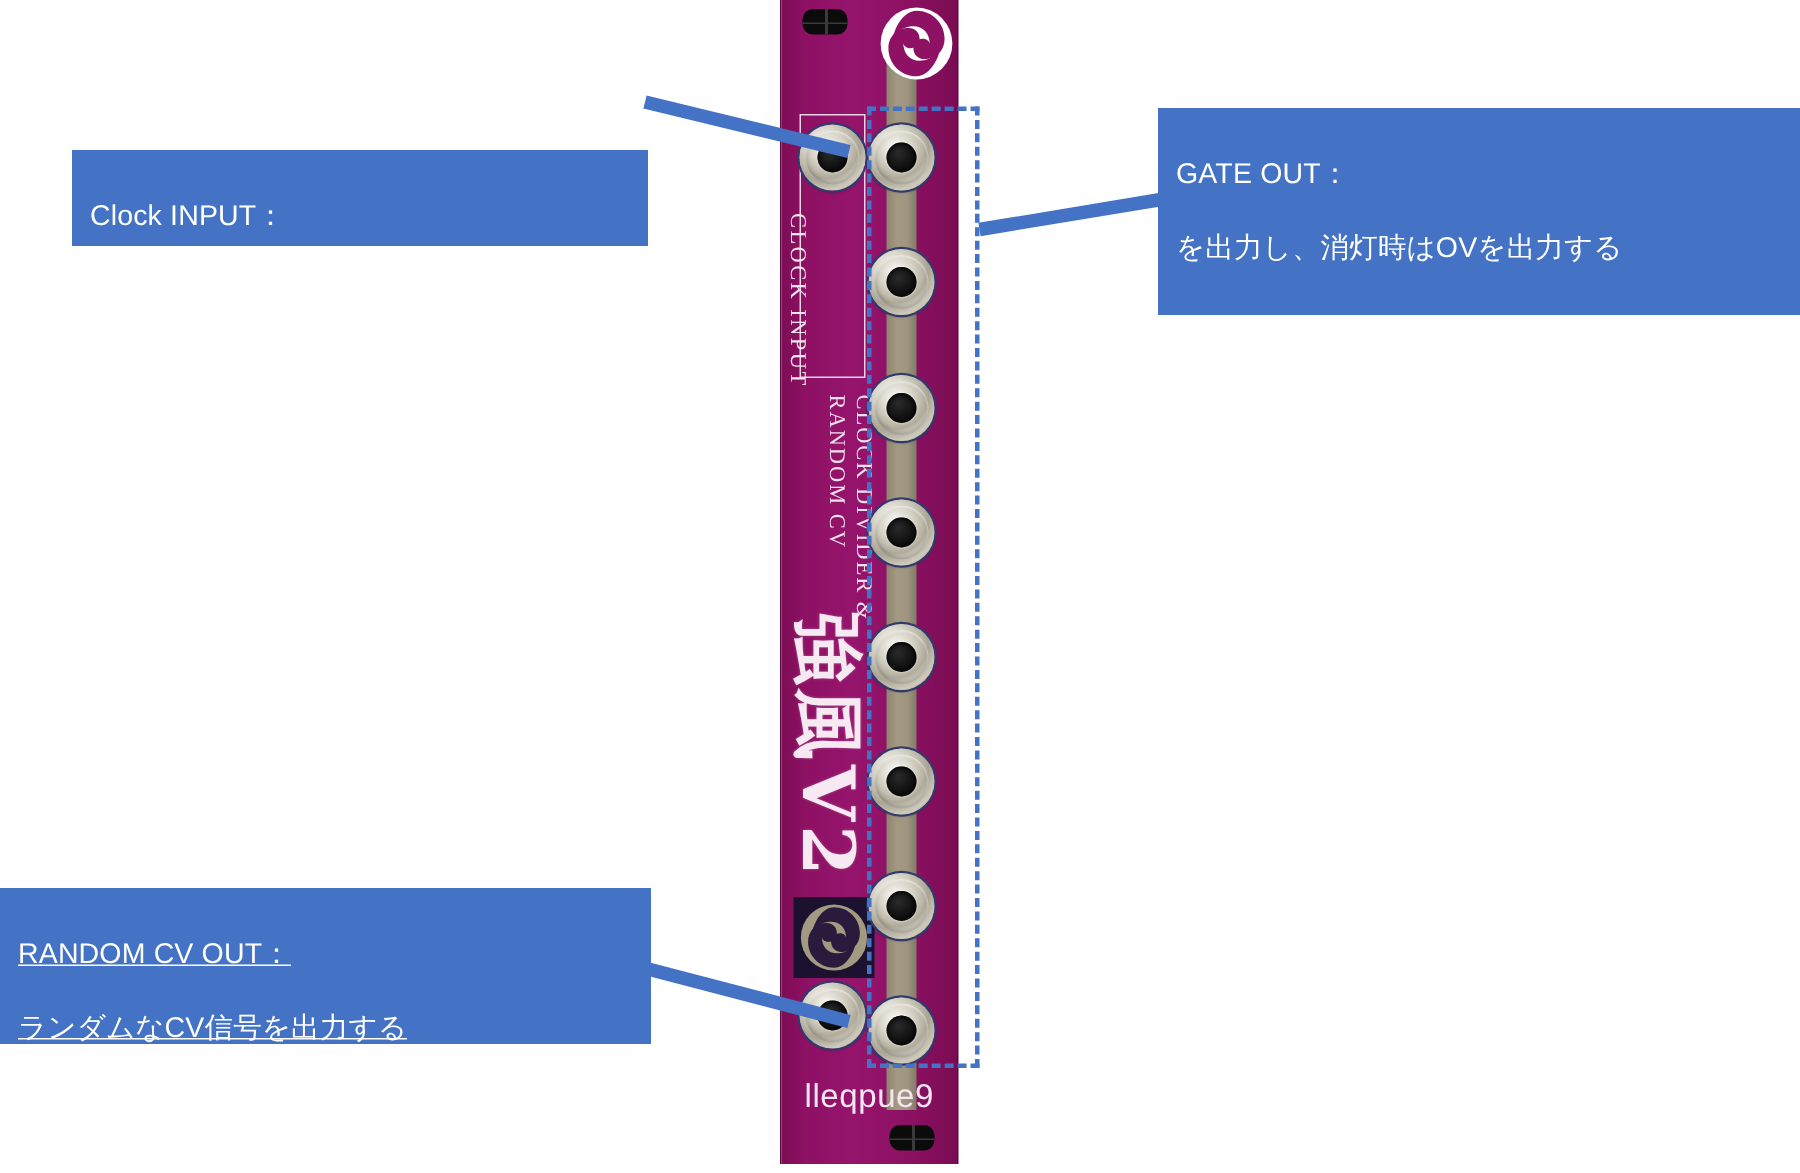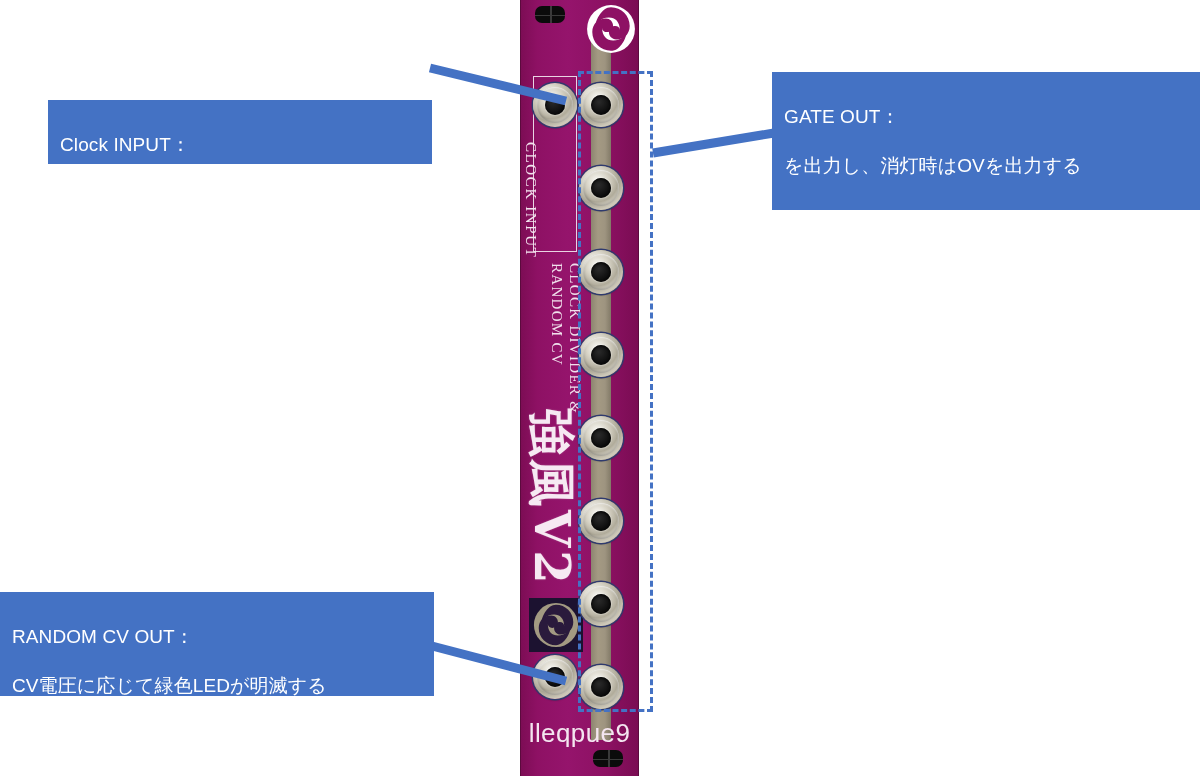--- a/index.html
+++ b/index.html
@@ -36,21 +36,21 @@
   #callout-clock-input {
     left: 48px; top: 68px;
     width: 384px; height: 64px; margin-top: 32px;
   }
   #callout-gate-out {
     left: 772px; top: 72px;
     width: 460px; height: 138px;
   }
   #callout-random-cv {
     left: 0px; top: 592px;
-    width: 434px; height: 104px;
+    width: 434px; height: 104px; text-decoration: underline;
   }
 
   
   .leader {
     position: absolute;
     z-index: 25;
     pointer-events: none;
   }
 
   
@@ -172,21 +172,21 @@
     text-shadow: 0 0 2px rgba(255,255,255,0.25);
   }
 
   
   #brand-name {
     position: absolute;
     left: 0; right: 0;
     top: 718px;
     text-align: center;
     color: #f4e6f0;
-    font-size: 26px;
+    font-size: 22px;
     letter-spacing: 0.4px;
   }
 
   
   .jack {
     position: absolute;
     width: 44px; height: 44px;
     border-radius: 50%;
     background:
       radial-gradient(circle at 36% 30%,
@@ -312,16 +312,17 @@
     <span class="cline">クロック信号を入力する</span>
   </div>
 
   <div class="callout" id="callout-gate-out">
     <span class="cline">GATE OUT：</span>
     <span class="cline">を出力し、消灯時はOVを出力する</span>
   </div>
 
   <div class="callout" id="callout-random-cv">
     <span class="cline">RANDOM CV OUT：</span>
+    <span class="cline">ランダムなCV信号を出力する</span>
     <span class="cline">CV電圧に応じて緑色LEDが明滅する</span>
   </div>
 
 </div>
 
 </body></html>

